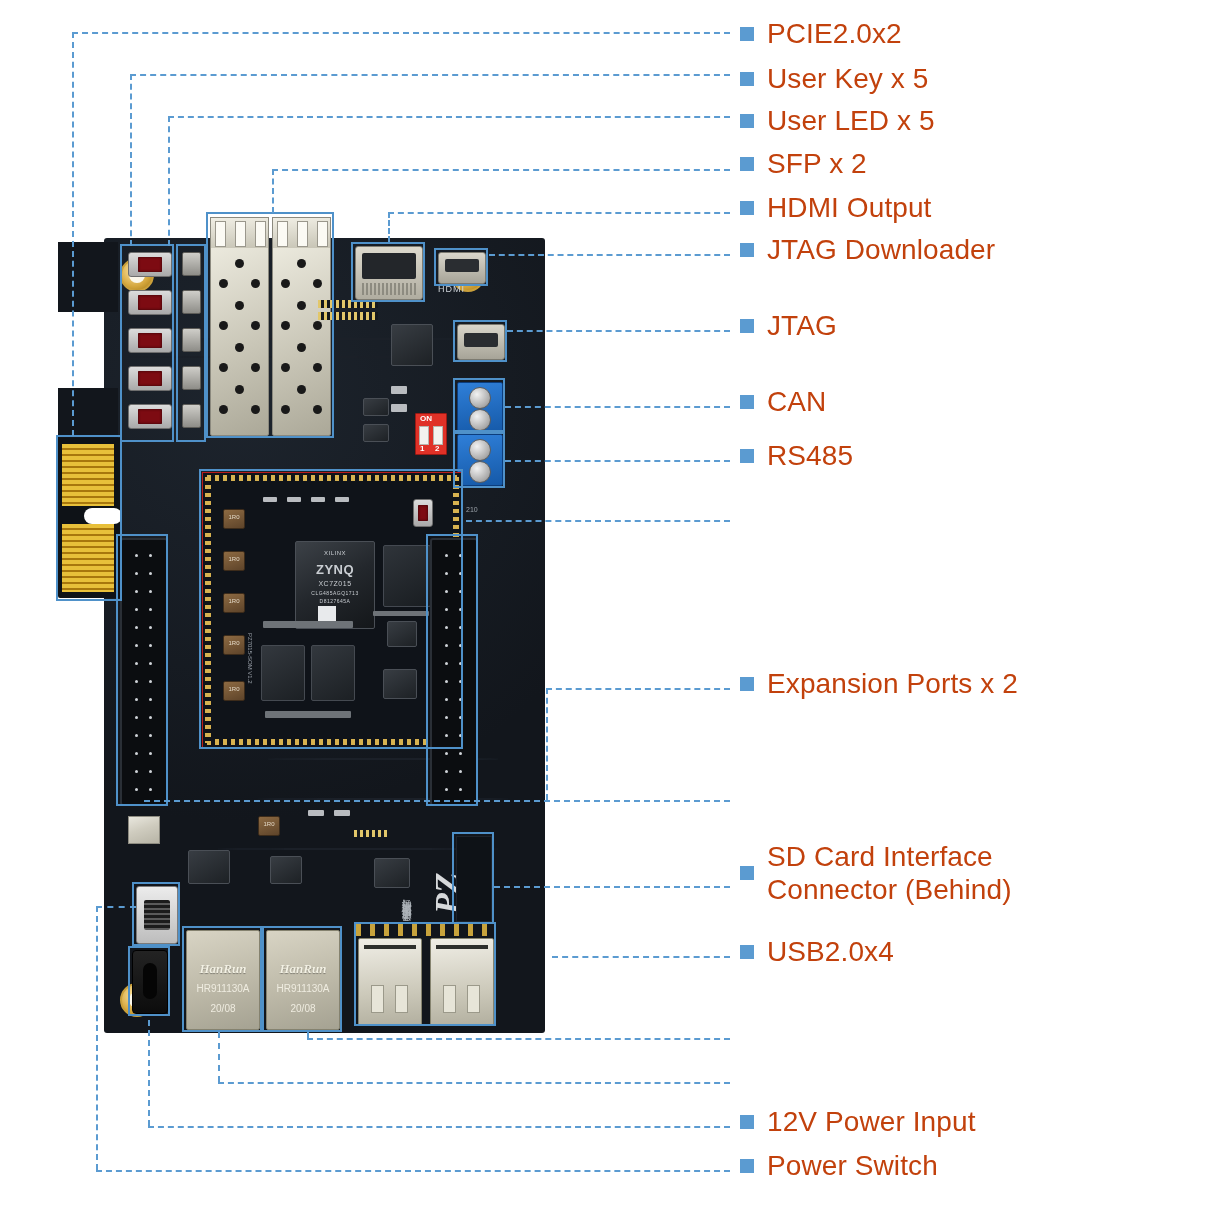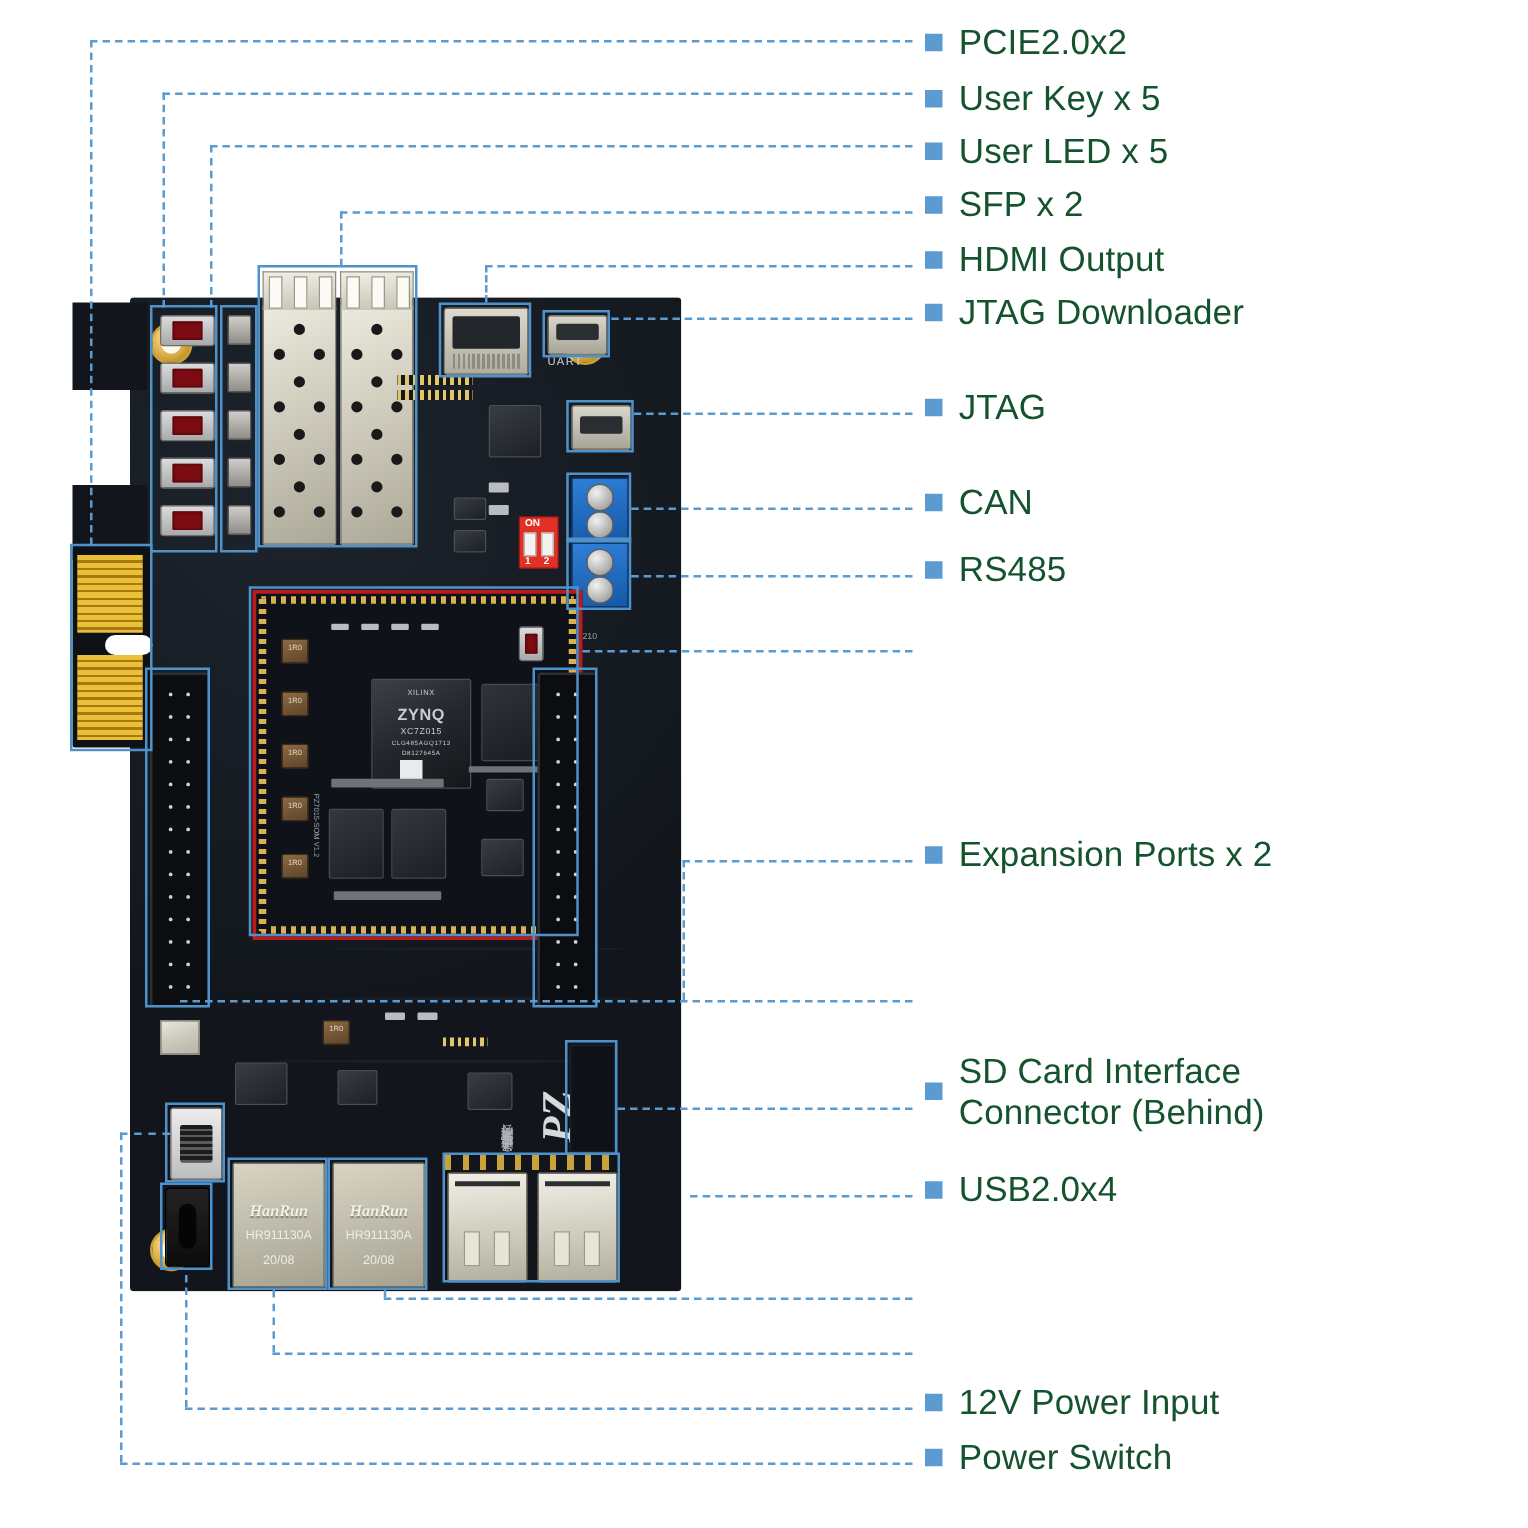--- a/index.html
+++ b/index.html
@@ -2,21 +2,21 @@
 <html><head>
 <meta charset="utf-8">
 <style>
   html,body{margin:0;padding:0;background:#ffffff;}
   body{width:1222px;height:1222px;font-family:"Liberation Sans",sans-serif;overflow:hidden;}
   #root{position:relative;width:1222px;height:1222px;background:#fff;}
 
   
   .callout{position:absolute;display:flex;align-items:center;gap:13px;}
   .bullet{width:14px;height:14px;background:#5b9bd1;flex:0 0 14px;}
-  .ctext{font-size:28px;line-height:1.14;color:#14532d;font-weight:300;white-space:pre;letter-spacing:.1px;}
+  .ctext{font-size:28px;line-height:1.14;color:#c2410c;font-weight:300;white-space:pre;letter-spacing:.1px;}
   .callout.two .bullet{align-self:center;}
 
   
   .lead-h{position:absolute;height:0;border-top:2.5px dashed #5b9bd1;}
   .lead-v{position:absolute;width:0;border-left:2.5px dashed #5b9bd1;}
 
   
   #board{position:absolute;left:58px;top:238px;width:487px;height:795px;}
   .pcb{position:absolute;background:#12161c;}
 
@@ -77,21 +77,21 @@
   .pwrsw i{position:absolute;left:7px;top:13px;width:26px;height:30px;border-radius:2px;
       background:repeating-linear-gradient(to bottom,#1c1c1c 0 3px,#5b5b5b 3px 5px);}
   .barrel{position:absolute;background:linear-gradient(180deg,#232323,#0c0c0c);border:1px solid #000;border-radius:4px;}
   .barrel i{position:absolute;left:50%;margin-left:-7px;top:12px;width:14px;height:36px;background:#050505;border-radius:7px;}
 
   .mnt{position:absolute;width:30px;height:30px;border-radius:50%;
      background:radial-gradient(circle at 40% 35%,#ffe6a3,#d4a63c 60%,#9d7312);border:2px solid #caa03b;}
   .mnt::after{content:"";position:absolute;left:50%;top:50%;width:16px;height:16px;margin:-8px 0 0 -8px;border-radius:50%;background:#fbf7ea;}
 
   
-  .som{position:absolute;left:144px;top:234px;width:258px;height:274px;background:#0f1319;border:3px solid #b91c1c;}
+  .som{position:absolute;left:144px;top:234px;width:258px;height:274px;background:#0f1319;border:1px solid #b91c1c;}
   .som-pads{position:absolute;background:repeating-linear-gradient(to right,#d7b250 0 4px,#0f1319 4px 8px);}
   .som-padsV{position:absolute;background:repeating-linear-gradient(to bottom,#d7b250 0 4px,#0f1319 4px 8px);}
   .bga{position:absolute;left:92px;top:68px;width:78px;height:86px;background:linear-gradient(150deg,#3c4147,#23272c 50%,#14171a);
       border:1px solid #4a4f56;border-radius:2px;}
   .bga .zy{position:absolute;left:0;width:100%;text-align:center;color:#c9cdd2;font-size:8px;letter-spacing:.5px;}
   .ddr{position:absolute;background:linear-gradient(150deg,#33383e,#1c2024);border:1px solid #454a51;border-radius:2px;}
   .flash{position:absolute;background:linear-gradient(150deg,#2f343a,#191d21);border:1px solid #444951;border-radius:2px;}
   .ind{position:absolute;width:20px;height:18px;background:linear-gradient(160deg,#8d6a42,#5e442a);border:1px solid #3c2b1a;border-radius:2px;}
   .ind::after{content:"1R0";position:absolute;left:0;top:4px;width:100%;text-align:center;font-size:6px;color:#e3d8c6;}
   .sc{position:absolute;background:#b9bcc0;border-radius:1px;}
@@ -205,21 +205,21 @@
 
     <div class="hdmi" style="left:297px;top:8px;width:66px;height:52px;">
       <div class="hdmi-in" style="left:6px;top:6px;width:54px;height:26px;"></div>
       <div style="position:absolute;left:6px;top:36px;width:54px;height:12px;
         background:repeating-linear-gradient(to right,#8d8b80 0 2px,transparent 2px 4px);"></div>
     </div>
 
     <div class="usbmicro" style="left:380px;top:14px;width:46px;height:30px;">
       <div class="usbmicro-in" style="left:6px;top:6px;width:34px;height:13px;"></div>
     </div>
-    <div class="silk" style="left:380px;top:46px;font-size:9px;color:#cfd4d9;letter-spacing:1px;">UART</div>
+    <div class="silk" style="left:380px;top:46px;font-size:9px;color:#cfd4d9;letter-spacing:1px;">HDMI</div>
 
     <div class="usbmicro" style="left:399px;top:86px;width:46px;height:34px;">
       <div class="usbmicro-in" style="left:6px;top:8px;width:34px;height:14px;"></div>
     </div>
 
     <div class="term" style="left:399px;top:144px;width:44px;height:50px;">
       <div class="term-screw" style="left:11px;top:4px;"></div>
       <div class="term-screw" style="left:11px;top:26px;"></div>
     </div>
     <div class="term" style="left:399px;top:196px;width:44px;height:50px;">

